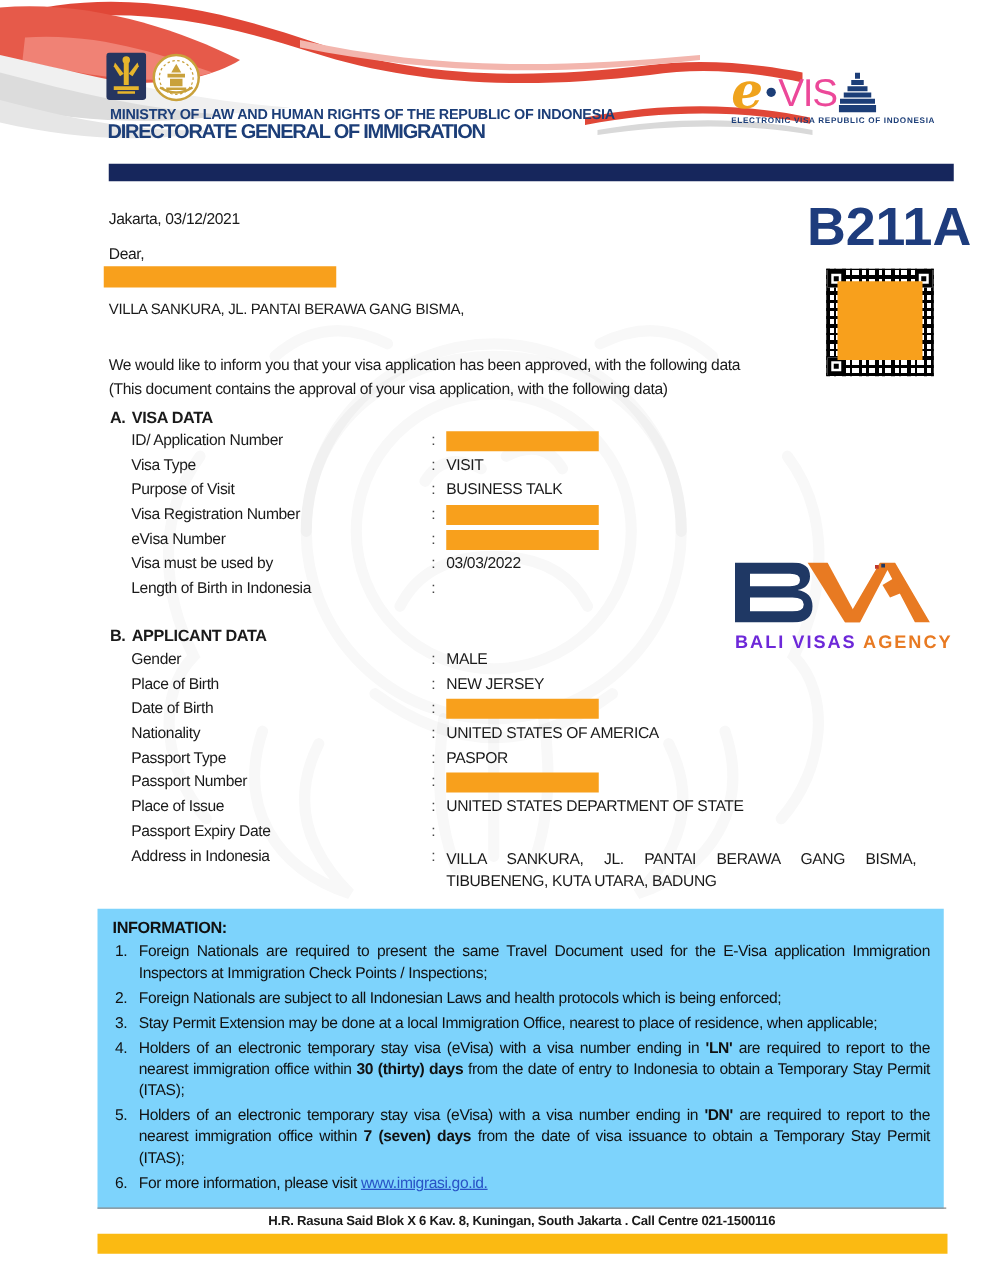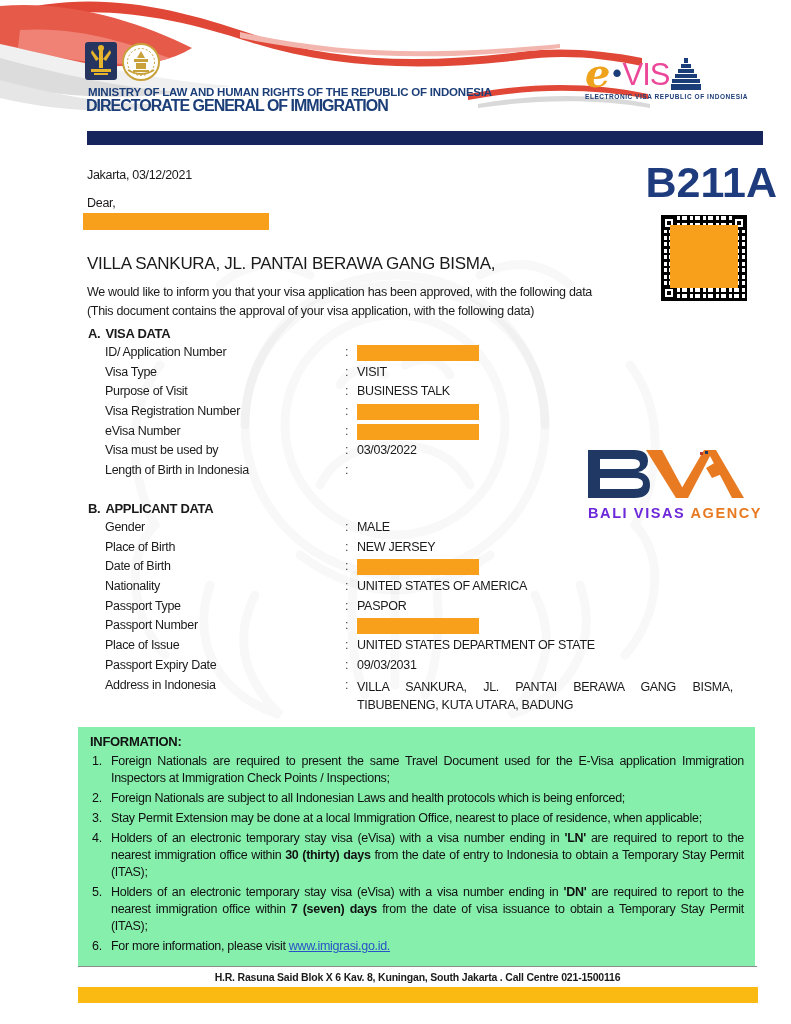--- a/index.html
+++ b/index.html
@@ -16,21 +16,21 @@
   .evisa-row{display:flex;align-items:flex-end;}
   .evisa-e{font-family:"DejaVu Serif",serif;font-style:italic;font-weight:700;font-size:40px;line-height:34px;color:#efa31d;}
   .evisa-dot{font-size:26px;font-weight:800;color:#1c3e78;line-height:30px;margin:0 1px 2px 2px;}
   .evisa-vis{font-size:31px;font-weight:400;color:#ec4899;letter-spacing:-1px;line-height:30px;}
   .evisa-tagline{font-size:6.5px;font-weight:700;color:#1c3e78;letter-spacing:0.55px;margin-top:3px;white-space:nowrap;}
 
   
   .date-line{left:87px;top:168px;font-size:12.5px;letter-spacing:-0.3px;}
   .salutation{left:87px;top:196px;font-size:12.5px;letter-spacing:-0.3px;}
   .recipient-redact{left:83px;top:213px;width:186px;height:17px;background:#f8a01c;}
-  .recipient{left:87px;top:238px;font-size:17px;letter-spacing:-0.3px;line-height:18px;white-space:nowrap;margin-top:17px;}
+  .recipient{left:87px;top:238px;font-size:12px;letter-spacing:-0.3px;line-height:18px;white-space:nowrap;}
   .visa-code{right:14px;top:158px;font-size:43px;font-weight:700;color:#1e3c7d;letter-spacing:0px;}
   .intro{left:87px;top:283px;font-size:12.5px;letter-spacing:-0.3px;line-height:18.5px;white-space:nowrap;}
 
   
   .qr{left:661px;top:215px;width:86px;height:86px;background:#fff;
       background-image:
         repeating-linear-gradient(0deg,#000 0 3px,transparent 3px 7px,#000 7px 9px,transparent 9px 13px),
         repeating-linear-gradient(90deg,#000 0 3px,#fff 3px 6px,#000 6px 8px,#fff 8px 13px);}
   .qr-finder{position:absolute;width:14px;height:14px;border:3px solid #000;background:#fff;box-sizing:border-box;}
   .qr-finder::after{content:"";position:absolute;left:2px;top:2px;width:4px;height:4px;background:#000;}
@@ -47,21 +47,21 @@
   .fvalue{width:384px;}
   .fvalue.multi{text-align:justify;width:376px;line-height:18.5px;}
   .redact{display:inline-block;width:122px;height:16px;background:#f8a01c;vertical-align:-3px;}
 
   
   .bva{left:588px;top:450px;width:160px;}
   .bva-text{margin-top:3px;font-size:14.5px;font-weight:700;letter-spacing:1.6px;white-space:nowrap;}
   .bva-text .t1{color:#6d28d9;} .bva-text .t2{color:#e87a22;}
 
   
-  .info-box{left:78px;top:727px;width:677px;background:#86efac;box-sizing:border-box;
+  .info-box{left:78px;top:727px;width:677px;background:#7dd3fc;box-sizing:border-box;
             padding:7px 11px 9px 12px;}
   .info-heading{font-size:13px;font-weight:700;letter-spacing:-0.3px;margin-bottom:4px;color:#111;}
   .info-item{position:relative;padding-left:21px;font-size:12.5px;line-height:17px;
              letter-spacing:-0.3px;text-align:justify;margin-bottom:3px;color:#111;}
   .info-num{position:absolute;left:2px;top:0;}
   .a-link{color:#2853c6;text-decoration:underline;cursor:pointer;}
 
   
   .footer-divider{left:78px;top:966px;width:679px;height:1px;background:#8a8a8a;}
   .footer-address{left:78px;top:971px;width:679px;text-align:center;font-size:10.5px;font-weight:700;letter-spacing:-0.2px;}
@@ -251,21 +251,20 @@
           <div class="fvalue"><span class="redact"></span></div>
         </div>
         <div class="frow">
           <div class="flabel">Place of Issue</div>
           <div class="fcolon">:</div>
           <div class="fvalue">UNITED STATES DEPARTMENT OF STATE</div>
         </div>
         <div class="frow">
           <div class="flabel">Passport Expiry Date</div>
           <div class="fcolon">:</div>
-          <div class="fvalue">09/03/2031</div>
         </div>
         <div class="frow">
           <div class="flabel">Address in Indonesia</div>
           <div class="fcolon">:</div>
           <div class="fvalue multi">VILLA SANKURA, JL. PANTAI BERAWA GANG BISMA, TIBUBENENG, KUTA UTARA, BADUNG</div>
         </div>
       </div>
   </div>
 
   <div class="abs bva">

